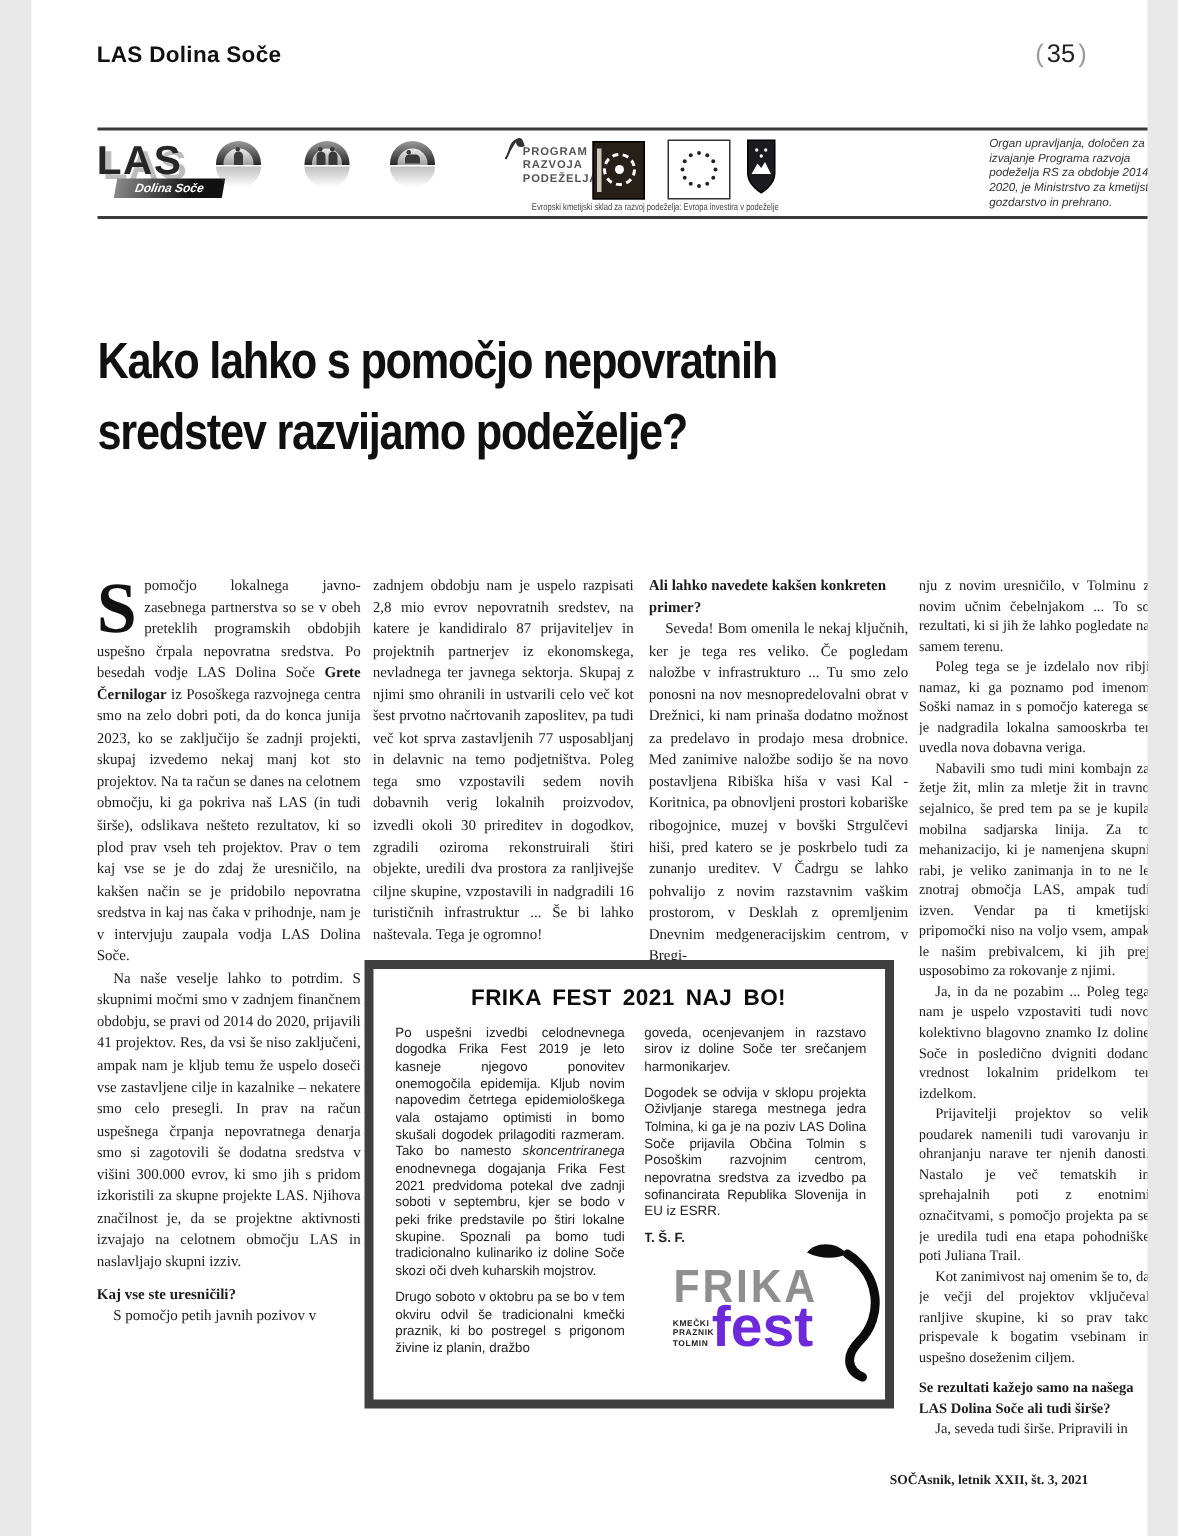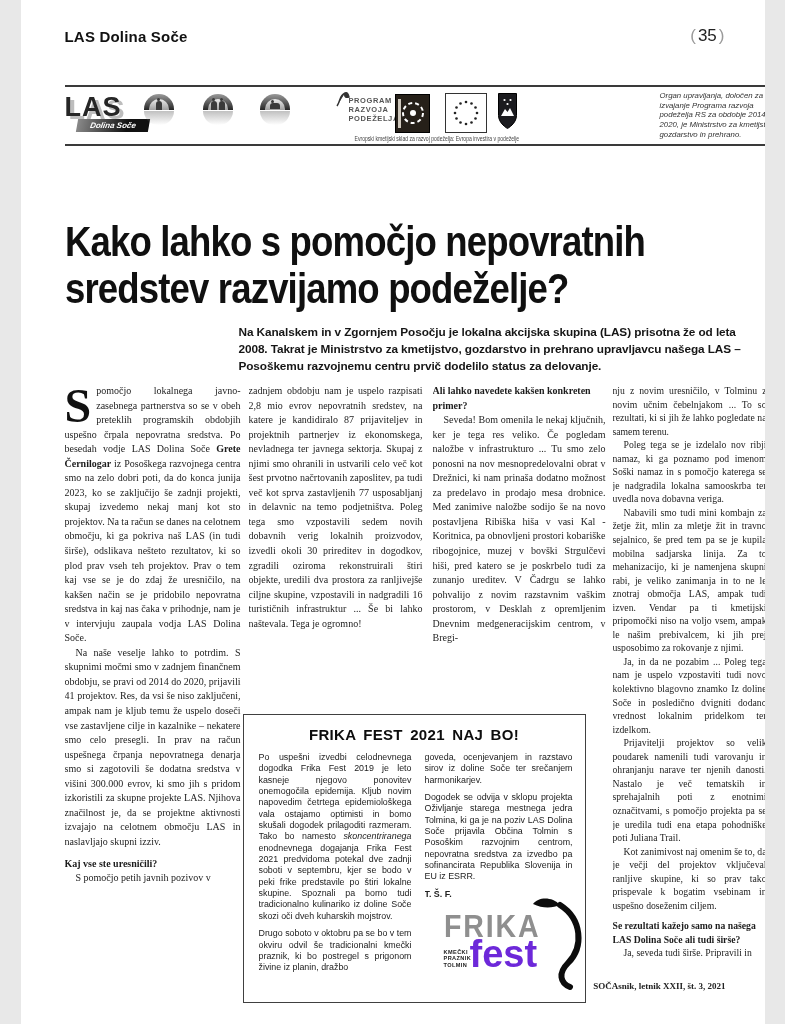--- a/index.html
+++ b/index.html
@@ -43,38 +43,38 @@
   .eu-flag{left:424px;top:93px;width:40px;height:38px;background:#fff;border:1.6px solid #333;}
   .crest{left:476px;top:92px;width:21px;height:38px;}
   .logo-caption{left:312px;top:135px;width:196px;text-align:center;
                 font-family:"Liberation Sans",sans-serif;font-size:6.5px;color:#444;white-space:nowrap;
                 transform:scaleX(.78);transform-origin:center top;}
   .ma-note{left:620px;top:91px;width:128px;font-family:"Liberation Sans",sans-serif;
            font-style:italic;font-size:7.8px;line-height:9.7px;color:#333;margin-left:19px;}
 
   
   .headline{left:44px;top:218px;font-family:"Liberation Sans",sans-serif;font-weight:bold;
-            color:#101010;font-size:43px;line-height:47px;letter-spacing:-1px;}
+            color:#101010;font-size:34px;line-height:47px;letter-spacing:-1px;}
   .headline div{white-space:nowrap;transform:scaleX(.85);transform-origin:left center;}
   .lead{left:218px;top:324px;width:527px;font-family:"Liberation Sans",sans-serif;
         font-weight:bold;font-size:11.8px;line-height:17.2px;color:#161616;letter-spacing:-.1px;}
 
   
   .col{font-size:10px;line-height:14.55px;text-align:justify;overflow:hidden;color:#1c1c1c;}
   .col p{margin:0;}
   .col p.ind{text-indent:11px;}
   .col p.q{font-weight:bold;margin-top:7px;text-align:left;}
   #col1{left:44px;top:384px;width:176px;height:608px;}
   #col2{left:228px;top:384px;width:174px;height:278px;}
   #col3{left:412px;top:384px;width:173px;height:285px;}
   #col4{left:592px;top:384px;width:154px;height:592px;font-size:9.7px;line-height:13.55px;}
   .dropcap{float:left;font-weight:bold;font-size:48px;line-height:38px;padding:3px 5px 0 0;color:#111;}
 
   
-  #frika-box{left:222px;top:714px;width:341px;height:287px;border:1px solid #404040;background:#fff;}
+  #frika-box{left:222px;top:640px;width:341px;height:287px;border:6px solid #404040;background:#fff;}
   .box-title{position:absolute;left:0;top:11px;width:100%;text-align:center;
              font-family:"Liberation Sans",sans-serif;font-weight:bold;font-size:15px;
              letter-spacing:.3px;word-spacing:3px;color:#0d0d0d;}
   .box-col{position:absolute;top:37px;font-family:"Liberation Sans",sans-serif;
            font-size:8.9px;line-height:11.35px;text-align:justify;color:#222;overflow:hidden;}
   .box-col p{margin:0 0 6px 0;}
   #box-colA{left:15px;width:153px;height:240px;}
   #box-colB{left:181px;width:148px;height:240px;}
   .sig{font-weight:bold;}
 
@@ -184,21 +184,20 @@
   <div class="abs logo-caption">Evropski kmetijski sklad za razvoj podeželja: Evropa investira v podeželje</div>
   <div class="abs ma-note">Organ upravljanja, določen za izvajanje Programa razvoja podeželja RS za obdobje 2014–2020, je Ministrstvo za kmetijstvo, gozdarstvo in prehrano.</div>
 
   <div class="abs rule" style="top:144px"></div>
 
   <div class="abs headline">
     <div>Kako lahko s pomočjo nepovratnih</div>
     <div>sredstev razvijamo podeželje?</div>
   </div>
 
-  <div class="abs lead">Na Kanalskem in v Zgornjem Posočju je lokalna akcijska skupina (LAS) prisotna že od leta 2008. Takrat je Ministrstvo za kmetijstvo, gozdarstvo in prehrano upravljavcu našega LAS – Posoškemu razvojnemu centru prvič dodelilo status za delovanje.</div>
 
   <div class="abs col" id="col1">
     <p><span class="dropcap">S</span><span>pomočjo lokalnega javno-zasebnega partnerstva so se v obeh preteklih programskih obdobjih uspešno črpala nepovratna sredstva. Po besedah vodje LAS Dolina Soče </span><b>Grete Černilogar</b><span> iz Posoškega razvojnega centra smo na zelo dobri poti, da do konca junija 2023, ko se zaključijo še zadnji projekti, skupaj izvedemo nekaj manj kot sto projektov. Na ta račun se danes na celotnem območju, ki ga pokriva naš LAS (in tudi širše), odslikava nešteto rezultatov, ki so plod prav vseh teh projektov. Prav o tem kaj vse se je do zdaj že uresničilo, na kakšen način se je pridobilo nepovratna sredstva in kaj nas čaka v prihodnje, nam je v intervjuju zaupala vodja LAS Dolina Soče.</span></p>
     <p class="ind">Na naše veselje lahko to potrdim. S skupnimi močmi smo v zadnjem finančnem obdobju, se pravi od 2014 do 2020, prijavili 41 projektov. Res, da vsi še niso zaključeni, ampak nam je kljub temu že uspelo doseči vse zastavljene cilje in kazalnike – nekatere smo celo presegli. In prav na račun uspešnega črpanja nepovratnega denarja smo si zagotovili še dodatna sredstva v višini 300.000 evrov, ki smo jih s pridom izkoristili za skupne projekte LAS. Njihova značilnost je, da se projektne aktivnosti izvajajo na celotnem območju LAS in naslavljajo skupni izziv.</p>
     <p class="q">Kaj vse ste uresničili?</p>
     <p class="ind">S pomočjo petih javnih pozivov v</p>
   </div>
 
   <div class="abs col" id="col2">
     <p>zadnjem obdobju nam je uspelo razpisati 2,8 mio evrov nepovratnih sredstev, na katere je kandidiralo 87 prijaviteljev in projektnih partnerjev iz ekonomskega, nevladnega ter javnega sektorja. Skupaj z njimi smo ohranili in ustvarili celo več kot šest prvotno načrtovanih zaposlitev, pa tudi več kot sprva zastavljenih 77 usposabljanj in delavnic na temo podjetništva. Poleg tega smo vzpostavili sedem novih dobavnih verig lokalnih proizvodov, izvedli okoli 30 prireditev in dogodkov, zgradili oziroma rekonstruirali štiri objekte, uredili dva prostora za ranljivejše ciljne skupine, vzpostavili in nadgradili 16 turističnih infrastruktur ... Še bi lahko naštevala. Tega je ogromno!</p>

